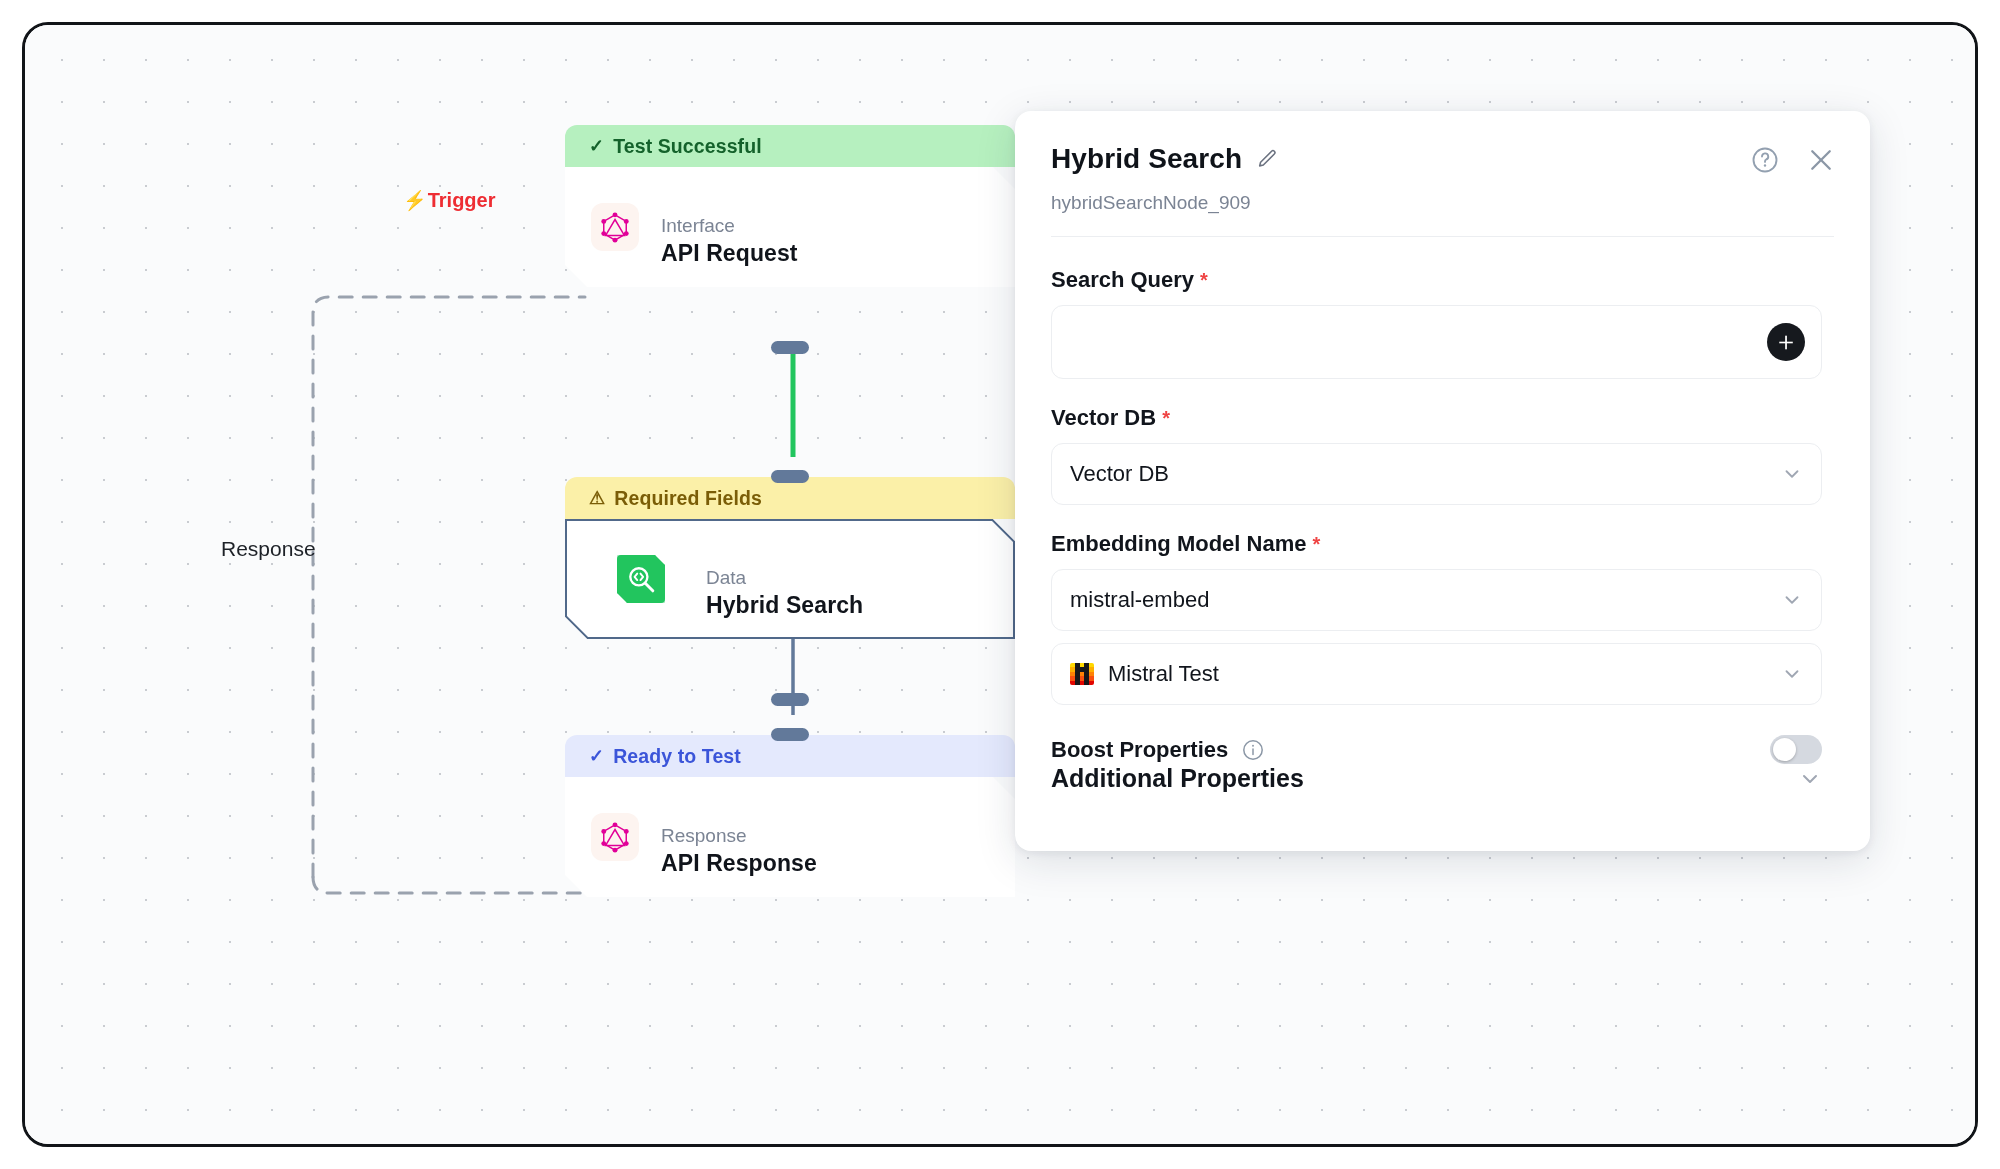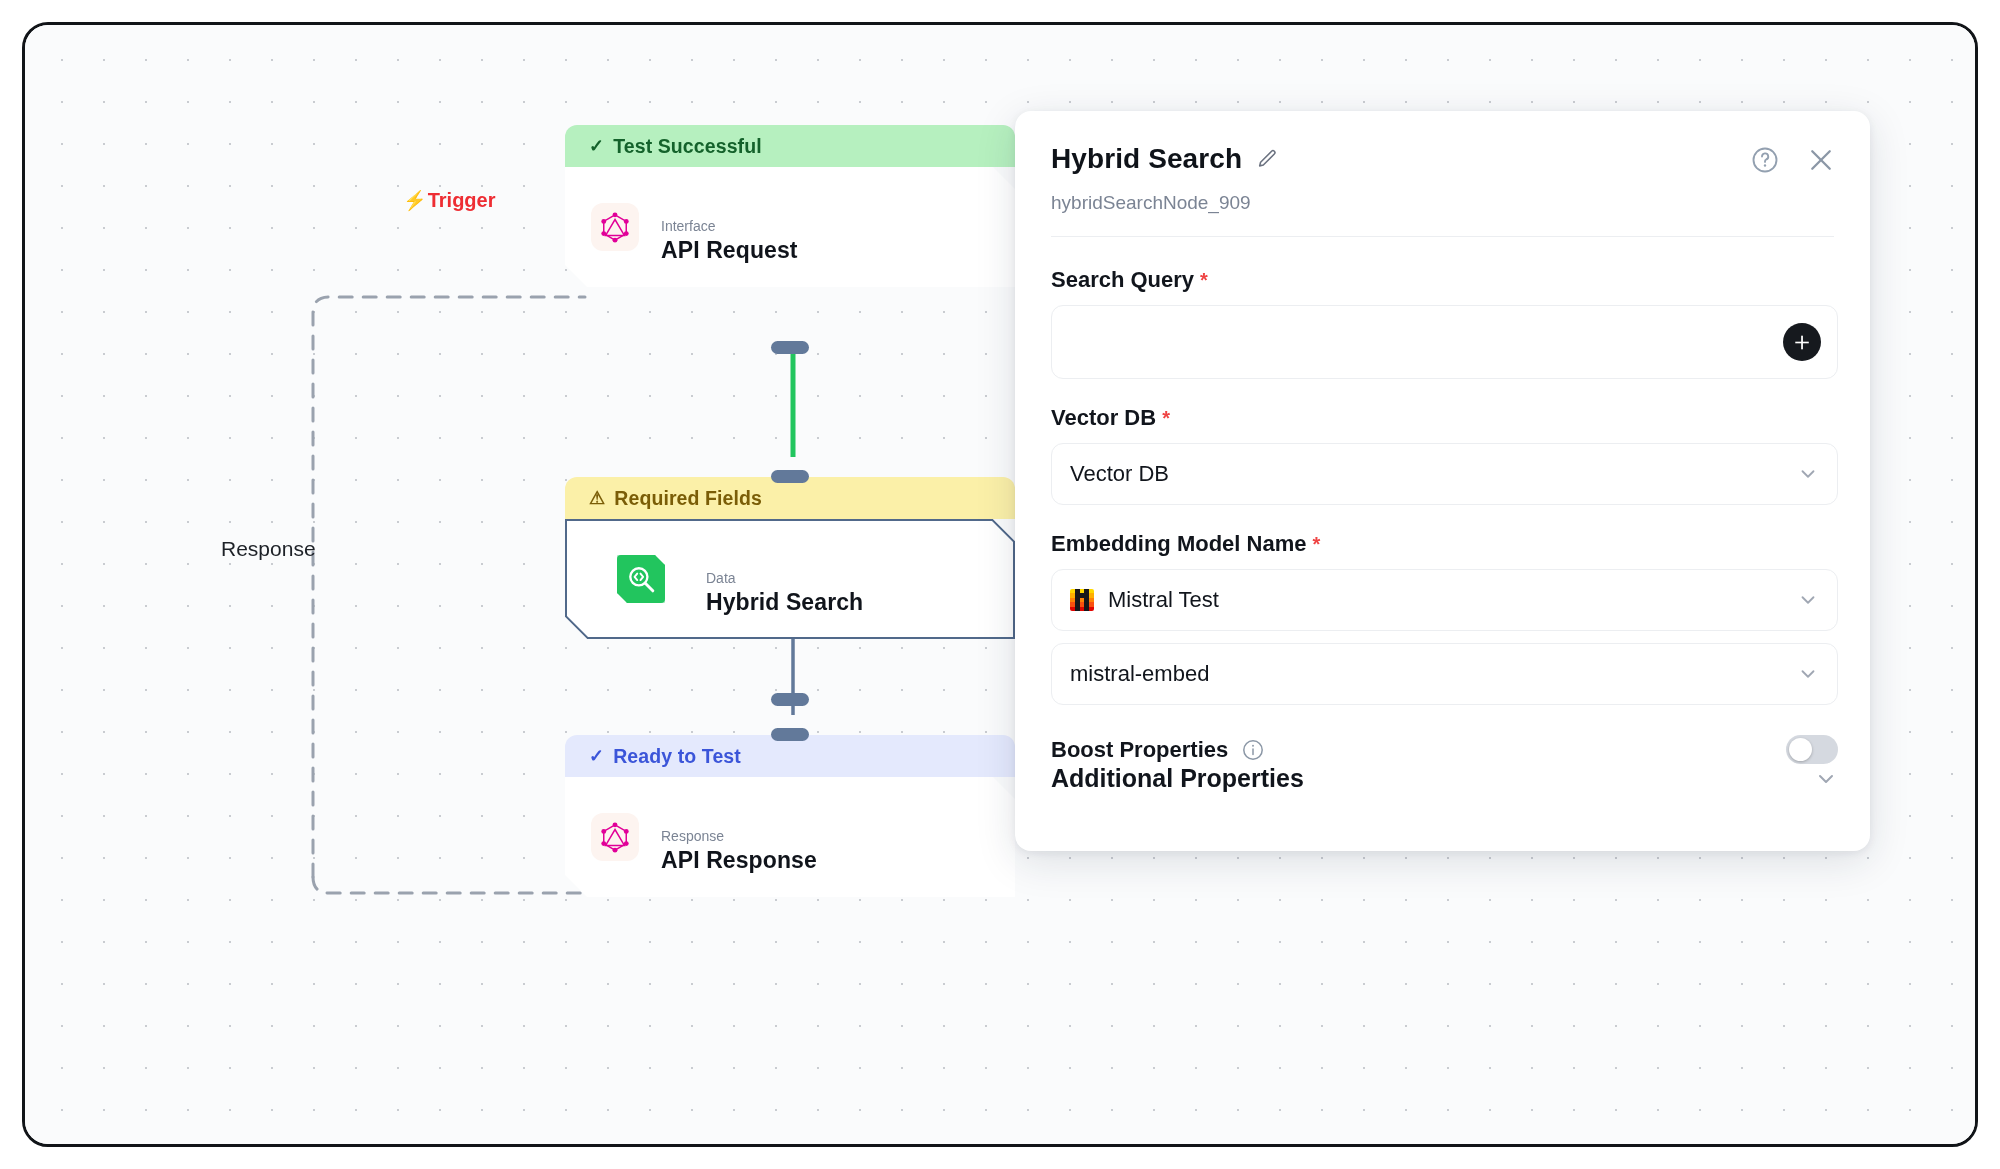--- a/index.html
+++ b/index.html
@@ -110,21 +110,21 @@
   .icon-graphql { background: #fdf4f0; }
   .icon-hybrid {
     background: #22c55e;
     -webkit-clip-path: polygon(0 0, calc(100% - 10px) 0, 100% 10px, 100% 100%, 10px 100%, 0 calc(100% - 10px));
     clip-path: polygon(0 0, calc(100% - 10px) 0, 100% 10px, 100% 100%, 10px 100%, 0 calc(100% - 10px));
     border-radius: 4px;
     box-shadow: 0 0 16px 5px rgba(34,197,94,.55);
   }
 
   .node-text { display: flex; flex-direction: column; gap: 3px; }
-  .node-kicker { font-size: 14px; color: #7b8494; font-weight: 400; margin-top: 28px; }
+  .node-kicker { font-size: 19px; color: #7b8494; font-weight: 400; margin-top: 28px; }
   .node-title  { font-size: 23px; color: #10141b; font-weight: 700; letter-spacing: .1px; text-align: right; }
 
   
   .handle {
     position: absolute;
     width: 38px; height: 13px;
     background: #62799a;
     border-radius: 7px;
     z-index: 5;
   }
@@ -145,21 +145,21 @@
   .panel-title { font-size: 28px; font-weight: 700; color: #0f1319; letter-spacing: .1px; }
   .pencil-btn { background: none; border: none; cursor: pointer; padding: 2px; line-height: 0; }
   .panel-sub { font-size: 19px; color: #7b8494; margin-top: 17px; }
   .panel-head-actions {
     position: absolute; right: 34px; top: 34px;
     display: flex; align-items: center; gap: 26px;
   }
   .head-ico-btn { background: none; border: none; cursor: pointer; padding: 0; line-height: 0; }
   .panel-divider { height: 1px; background: #eceef1; margin: 22px 36px 0 36px; }
 
-  .panel-body { padding: 4px 32px 0 36px; overflow: hidden; }
+  .panel-body { padding: 4px 48px 0 36px; overflow: hidden; }
 
   .field { margin-top: 26px; }
   .field-label {
     font-size: 22px; font-weight: 700; color: #11151c;
     display: flex; align-items: center; gap: 6px;
   }
   .req { color: #ef4444; font-size: 20px; font-weight: 700; }
 
   .textarea-box {
     margin-top: 12px;
@@ -396,44 +396,44 @@
         </div>
       </div>
 
       <div class="field">
         <div class="field-label">
           <span>Embedding Model Name</span>
           <span class="req">*</span>
         </div>
 
         <div class="select-box">
+          <span class="select-value">mistral-embed</span>
+          <svg class="chev" width="22" height="22" viewBox="0 0 24 24" fill="none" stroke="currentColor" stroke-width="2" stroke-linecap="round" stroke-linejoin="round">
+              <polyline points="6 9 12 15 18 9"></polyline>
+            </svg>
+        </div>
+
+        <div class="select-box">
           <span class="select-value">
             <span class="mistral-ico">
               <i style="grid-area:1/1/2/6;background:#ffd800"></i>
               <i style="grid-area:2/1/3/6;background:#ffaf00"></i>
               <i style="grid-area:3/1/4/6;background:#ff8205"></i>
               <i style="grid-area:4/1/5/6;background:#fa500f"></i>
               <i style="grid-area:5/1/6/6;background:#e10500"></i>
               <i style="grid-area:1/2/6/3;background:#17171a"></i>
               <i style="grid-area:1/4/6/5;background:#17171a"></i>
               <i style="grid-area:2/3/3/4;background:#17171a"></i>
             </span>
             <span>Mistral Test</span>
           </span>
           <svg class="chev" width="22" height="22" viewBox="0 0 24 24" fill="none" stroke="currentColor" stroke-width="2" stroke-linecap="round" stroke-linejoin="round">
               <polyline points="6 9 12 15 18 9"></polyline>
             </svg>
         </div>
-
-        <div class="select-box">
-          <span class="select-value">mistral-embed</span>
-          <svg class="chev" width="22" height="22" viewBox="0 0 24 24" fill="none" stroke="currentColor" stroke-width="2" stroke-linecap="round" stroke-linejoin="round">
-              <polyline points="6 9 12 15 18 9"></polyline>
-            </svg>
-        </div>
       </div>
 
       <div class="toggle-row">
         <div class="toggle-left">
           <span class="field-label">Boost Properties</span>
           <svg width="24" height="24" viewBox="0 0 24 24" fill="none" stroke="#8b97a6" stroke-width="1.5">
             <circle cx="12" cy="12" r="9.2"></circle>
             <line x1="12" y1="11" x2="12" y2="16.5" stroke-linecap="round"></line>
             <circle cx="12" cy="7.8" r=".95" fill="#8b97a6" stroke="none"></circle>
           </svg>

